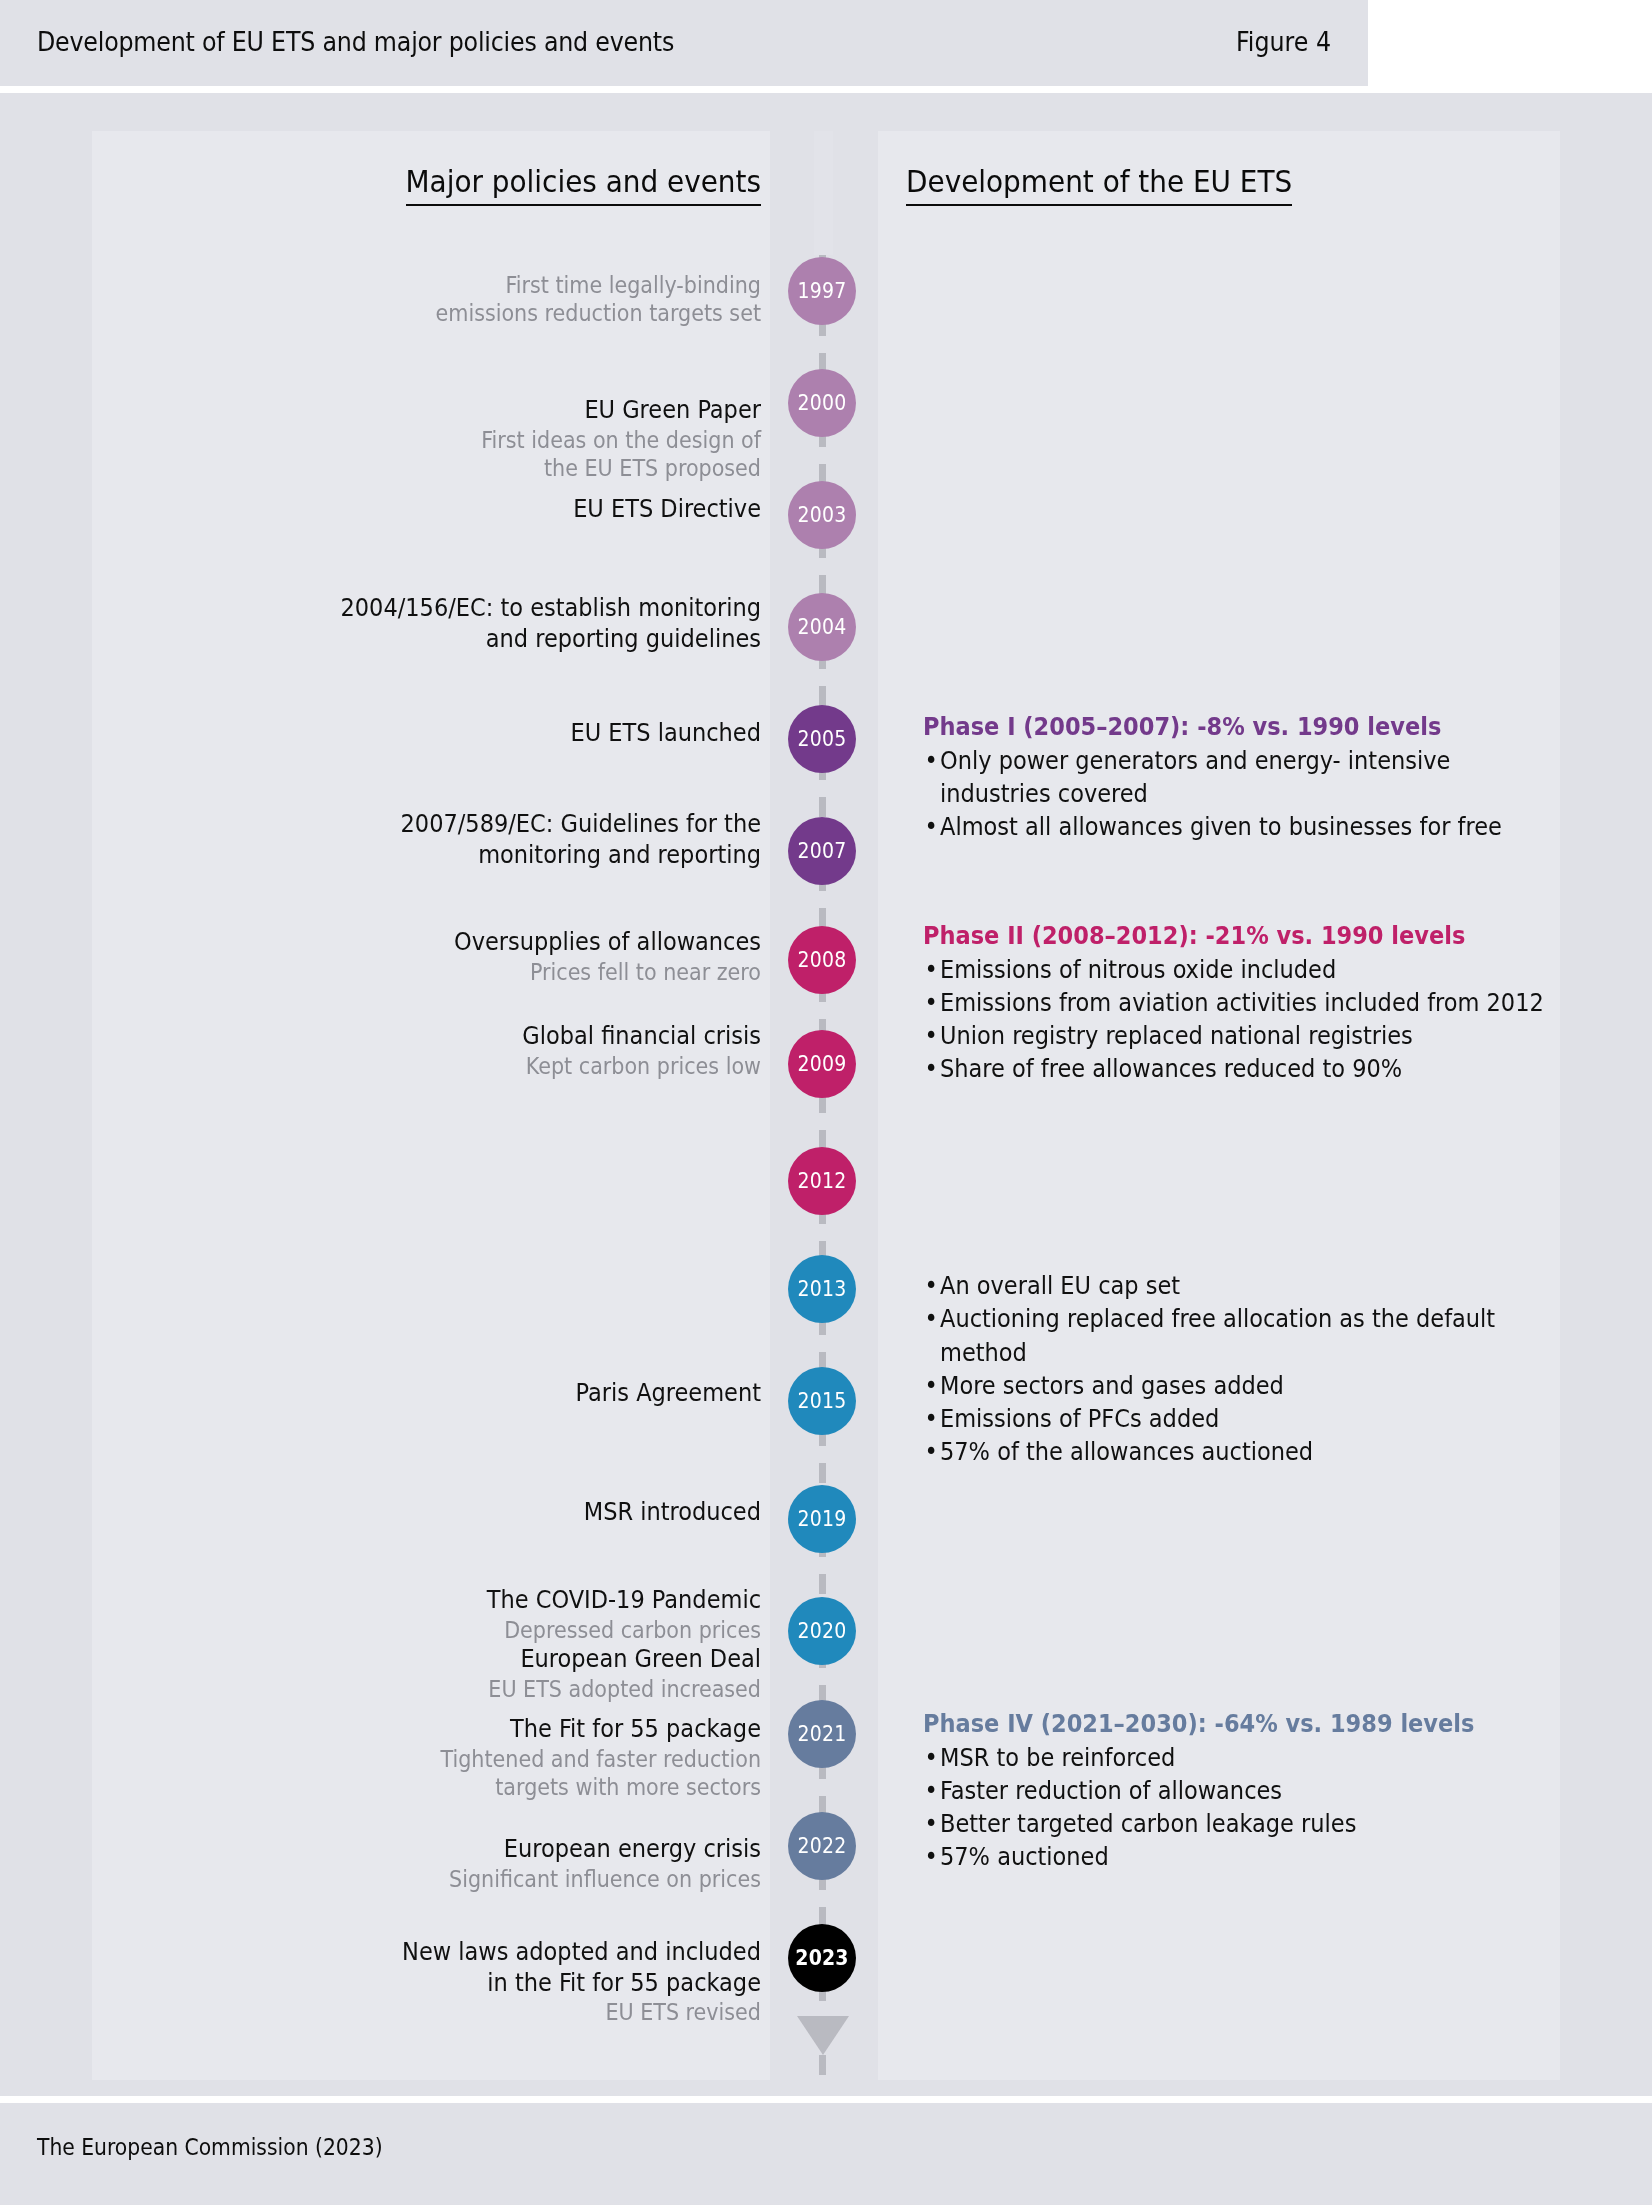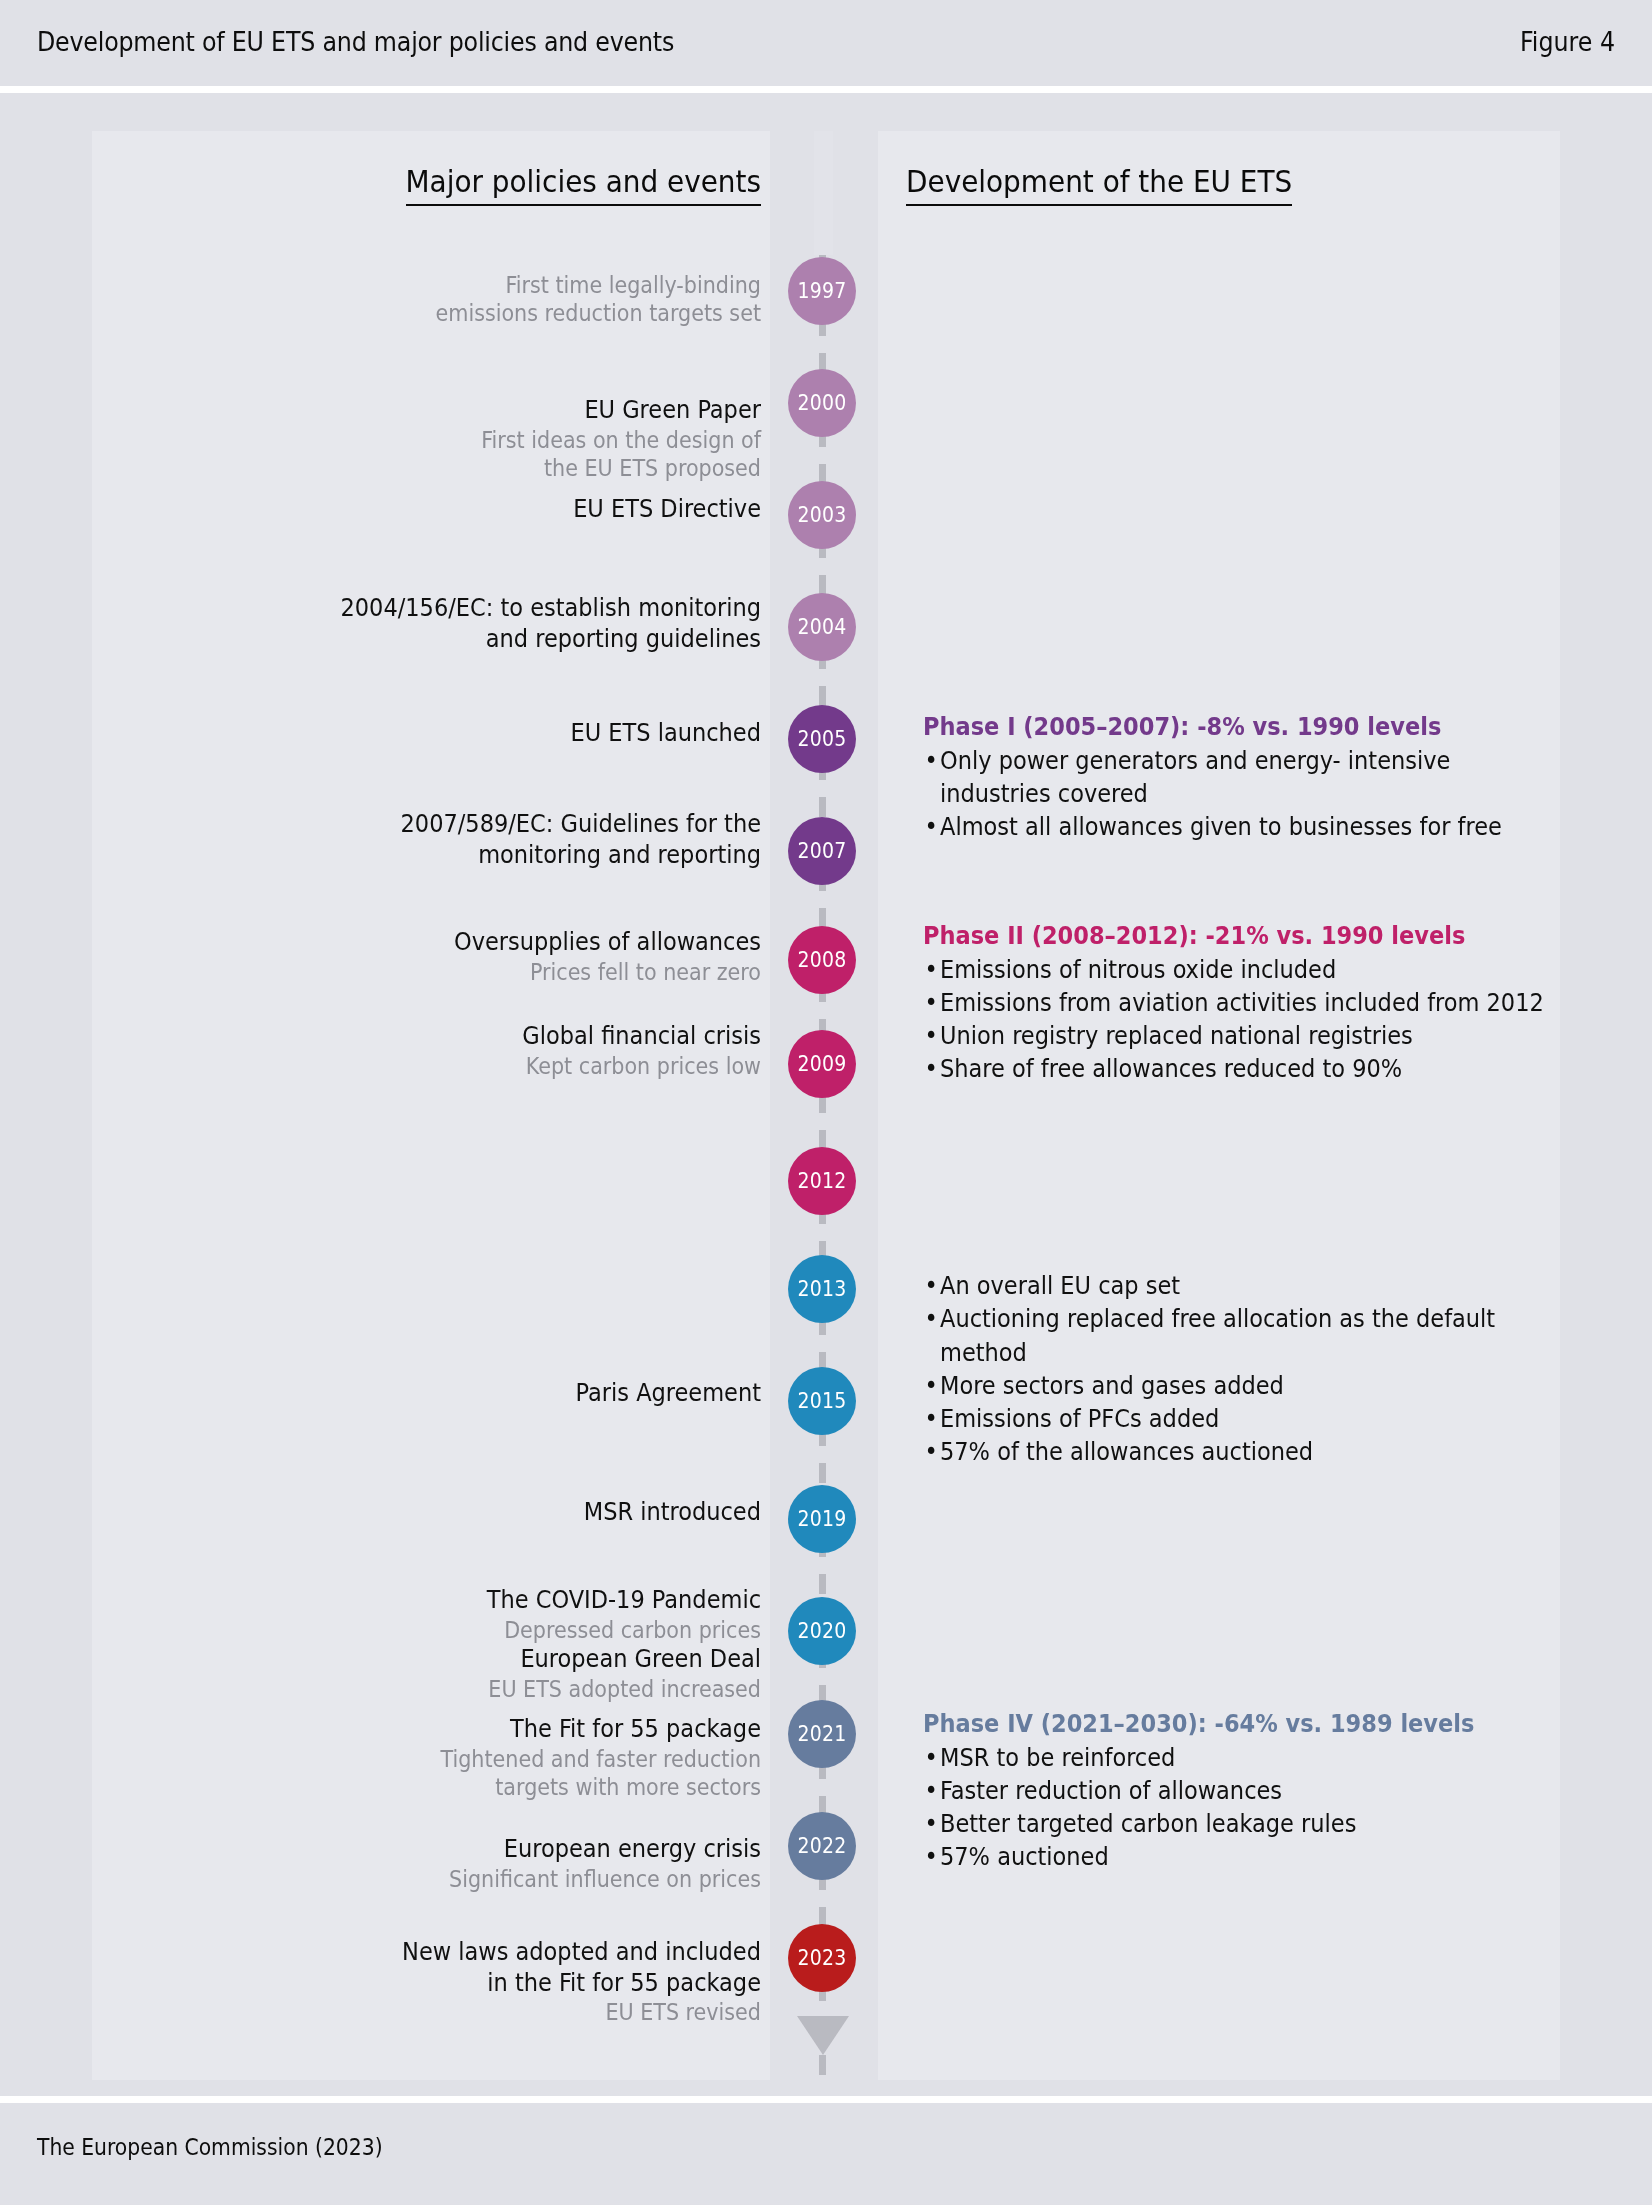--- a/index.html
+++ b/index.html
@@ -15,21 +15,21 @@
     width: 1652px;
     height: 2205px;
     background: #ffffff;
     overflow: hidden;
   }
 
   
   .header-band {
     position: absolute;
     left: 0; top: 0;
-    width: 1652px; height: 86px;
+    width: 1368px; height: 86px;
     background: #e0e1e7;
   }
   .header-title {
     position: absolute;
     left: 37px; top: 26px;
     font-size: 26.4px;
     color: #0d0d0d;
     letter-spacing: -0.2px;
     white-space: nowrap;
   }
@@ -211,21 +211,21 @@
       <div class="bubble" style="top: 817px; left: 788px; background: rgb(115, 58, 139);">2007</div>
       <div class="bubble" style="top: 926px; left: 788px; background: rgb(191, 32, 105);">2008</div>
       <div class="bubble" style="top: 1030px; left: 788px; background: rgb(191, 32, 105);">2009</div>
       <div class="bubble" style="top: 1147px; left: 788px; background: rgb(191, 32, 105);">2012</div>
       <div class="bubble" style="top: 1255px; left: 788px; background: rgb(32, 137, 188);">2013</div>
       <div class="bubble" style="top: 1367px; left: 788px; background: rgb(32, 137, 188);">2015</div>
       <div class="bubble" style="top: 1485px; left: 788px; background: rgb(32, 137, 188);">2019</div>
       <div class="bubble" style="top: 1597px; left: 788px; background: rgb(32, 137, 188);">2020</div>
       <div class="bubble" style="top: 1700px; left: 788px; background: rgb(102, 124, 158);">2021</div>
       <div class="bubble" style="top: 1812px; left: 788px; background: rgb(102, 124, 158);">2022</div>
-      <div class="bubble" style="top: 1924px; left: 788px; background: #b91c1c;">2023</div>
+      <div class="bubble" style="top: 1924px; left: 788px; background: #000000; font-weight: bold;">2023</div>
     </div>
   <div id="events-root">
       <div class="event" style="top: 271px;">
         <div class="sub">First time legally-binding</div>
         <div class="sub">emissions reduction targets set</div>
       </div>
       <div class="event" style="top: 383px; margin-top: 12px;">
         <div class="title">EU Green Paper</div>
         <div class="sub">First ideas on the design of</div>
         <div class="sub">the EU ETS proposed</div>

